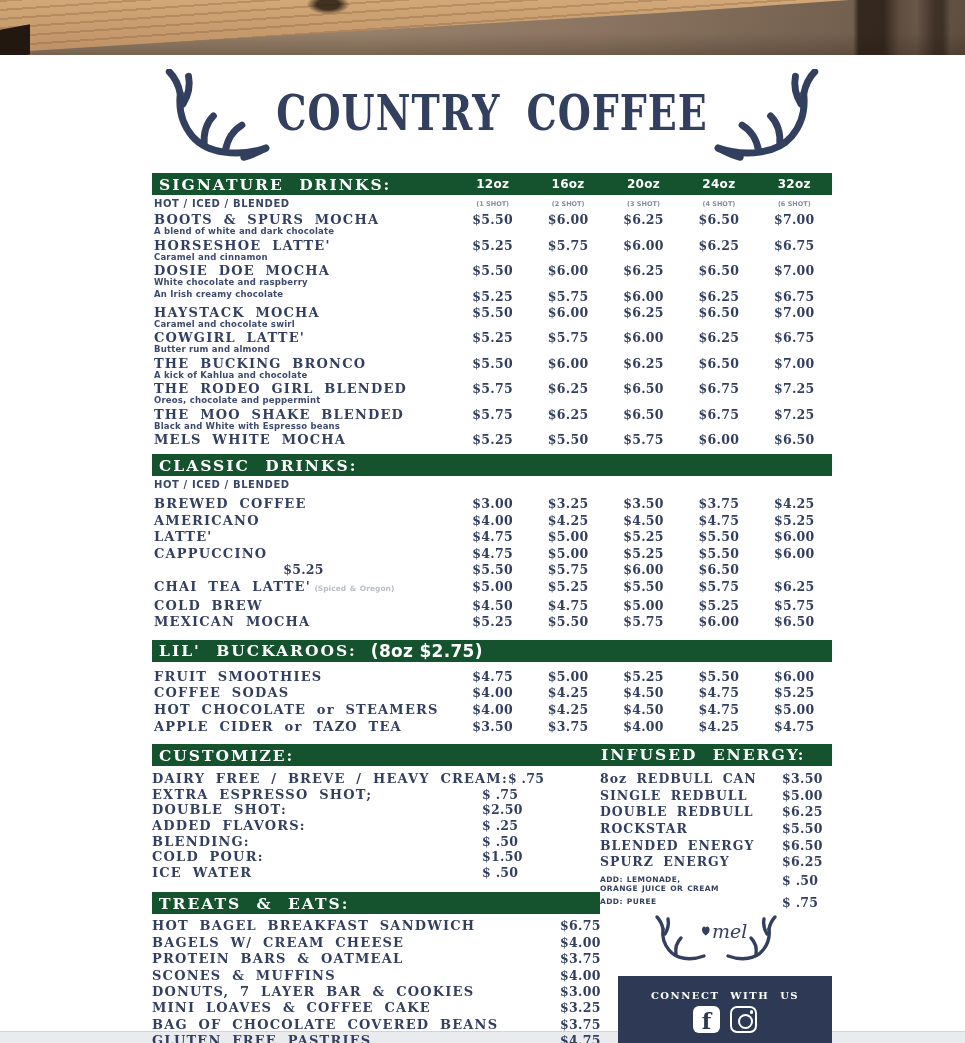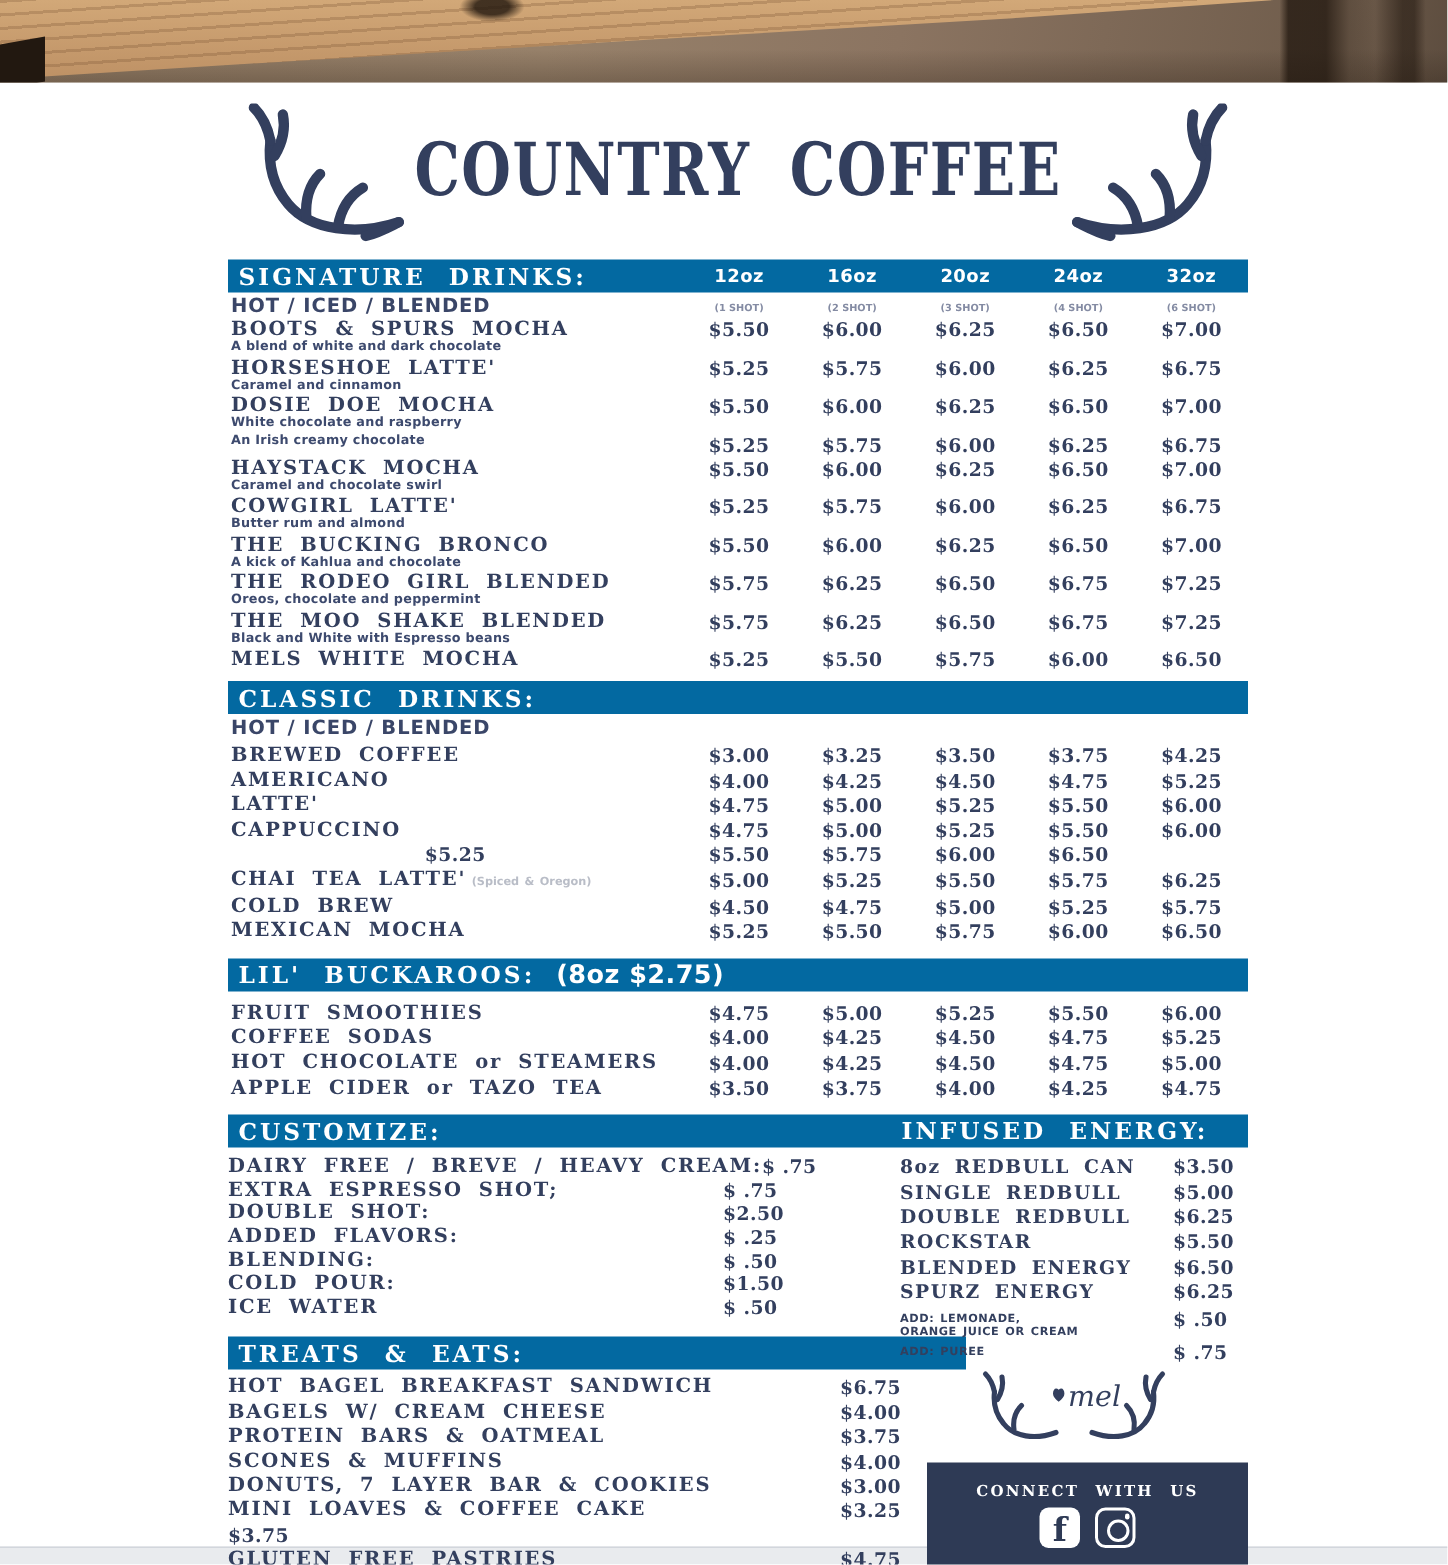--- a/index.html
+++ b/index.html
@@ -45,33 +45,33 @@
   }
   .antler { width:112px; height:92px; flex:0 0 auto; }
   .antler.flip { transform:scaleX(-1); }
   .brand-title {
     font-family:"DejaVu Serif", serif; font-weight:bold; font-size:38px;
     letter-spacing:1px; word-spacing:12px; color:#333f5e; white-space:nowrap;
     transform:scaleY(1.28); transform-origin:center 70%; margin:0 2px;
   }
   
   .bar {
-    background:#0369a1; color:#ffffff; height:22px; display:grid;
+    background:#14532d; color:#ffffff; height:22px; display:grid;
     grid-template-columns:303px repeat(5,1fr); align-items:center;
   }
   .bar-title {
     font-family:"DejaVu Serif", serif; font-weight:bold; font-size:15.5px;
     letter-spacing:2px; word-spacing:8px; padding-left:7px; white-space:nowrap;
   }
   .size-label { font-size:12px; font-weight:bold; text-align:center; letter-spacing:.3px; }
   .bar-note { font-size:17px; font-weight:bold; letter-spacing:.3px; }
   .bar.flexbar { display:flex; align-items:center; }
   
   .avail-row { display:grid; grid-template-columns:303px repeat(5,1fr); align-items:center; height:13px; margin-top:2px; }
-  .avail { font-size:13px; font-weight:bold; letter-spacing:.6px; color:#3a4668; padding-left:2px; }
+  .avail { font-size:10px; font-weight:bold; letter-spacing:.6px; color:#3a4668; padding-left:2px; }
   .shot { font-size:6.5px; font-weight:bold; color:#56608000; color:#5b6585; text-align:center; opacity:.75; }
   
   .rows { margin-top:3px; }
   .prow { display:grid; grid-template-columns:303px repeat(5,1fr); align-items:start; margin-bottom:2px; }
   .prow .ncell { padding-left:2px; }
   .iname {
     font-family:"DejaVu Serif", serif; font-weight:bold; font-size:13px;
     letter-spacing:1.2px; word-spacing:5px; line-height:14px; white-space:nowrap; display:block;
   }
   .idesc { font-size:8.5px; font-weight:bold; color:#3d4a6e; line-height:9.5px; letter-spacing:.2px; }
@@ -97,21 +97,21 @@
   .lower-right .iname { font-size:12.5px; line-height:16.6px; letter-spacing:1px; word-spacing:4px; }
   .lower-right .sprice { line-height:16.6px; flex-basis:50px; }
   .addons { margin-top:4px; }
   .addons .iname {
     font-family:"DejaVu Sans", sans-serif; font-size:7.5px; line-height:9px;
     letter-spacing:.4px; word-spacing:1px; white-space:pre-line;
   }
   .addons .srow { margin-bottom:4px; }
   .addons .sprice { line-height:11px; }
   
-  .treats-bar { width:492px; margin-top:12px; display:flex; align-items:center; }
+  .treats-bar { width:448px; margin-top:12px; display:flex; align-items:center; }
   .treats-rows { width:462px; margin-top:4px; }
   .treats-rows .iname, .treats-rows .sprice { line-height:16.4px; }
   .treats-rows .sprice { flex-basis:54px; }
   
   .sig-logo { margin-top:6px; text-align:center; }
   .connect-box {
     margin-top:4px; margin-left:18px; width:214px; height:72px;
     background:#2e3a55; color:#fff; display:flex; flex-direction:column;
     align-items:center; justify-content:center; gap:5px;
   }
@@ -495,20 +495,21 @@
         </div>
         <div class="srow">
           <span class="iname">DONUTS, 7 LAYER BAR &amp; COOKIES</span>
           <span class="sprice">$3.00</span>
         </div>
         <div class="srow">
           <span class="iname">MINI LOAVES &amp; COFFEE CAKE</span>
           <span class="sprice">$3.25</span>
         </div>
         <div class="srow">
+          <span class="iname">BAG OF CHOCOLATE COVERED BEANS</span>
           <span class="sprice">$3.75</span>
         </div>
         <div class="srow">
           <span class="iname">GLUTEN FREE PASTRIES</span>
           <span class="sprice">$4.75</span>
         </div>
       </div>
 
     <div class="lower-right">
       <div>

